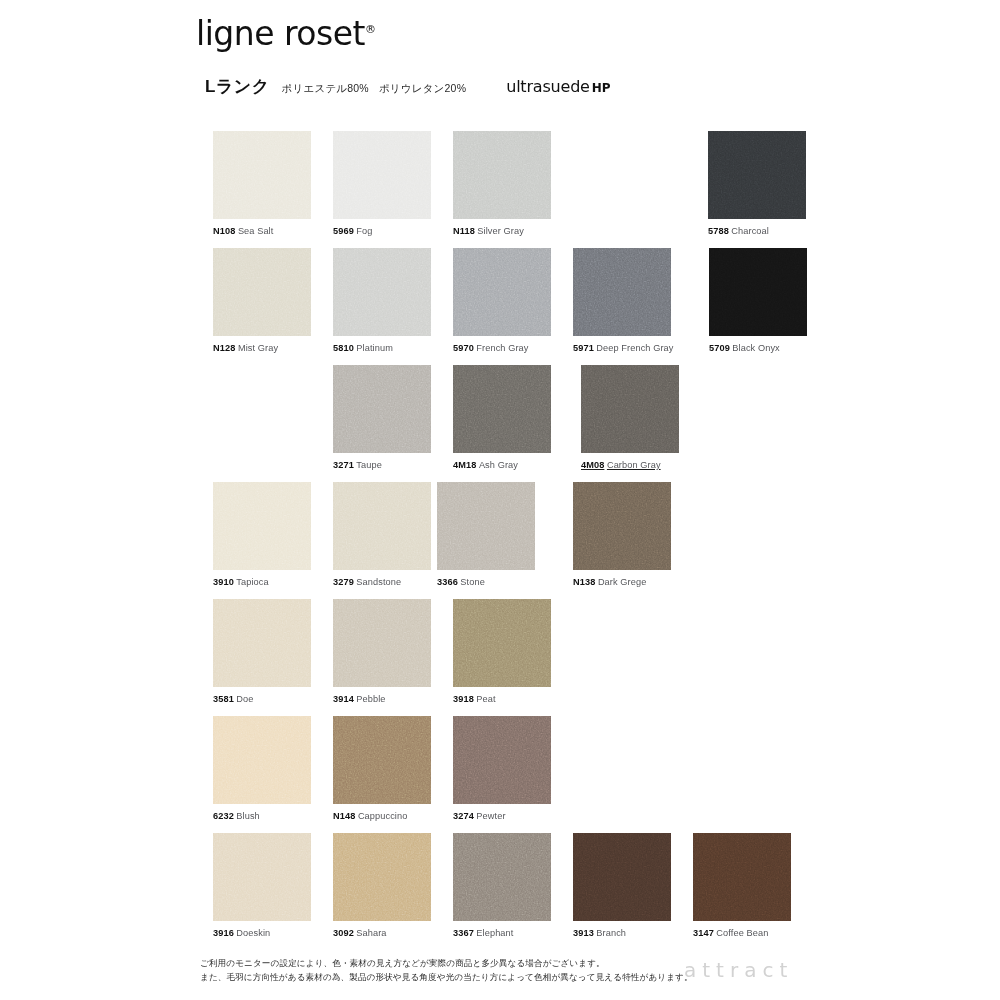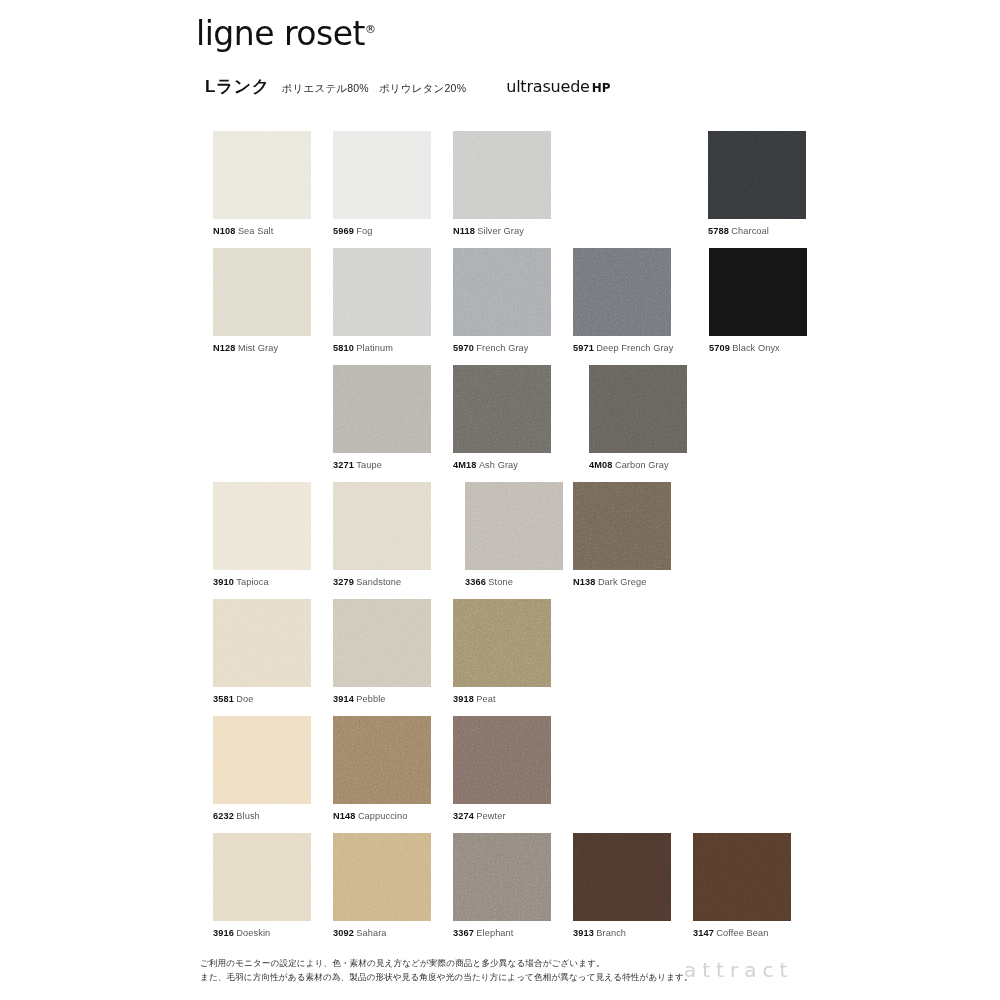--- a/index.html
+++ b/index.html
@@ -268,21 +268,21 @@
         </div>
         <div class="cell" style="left: 240px;">
           <div class="swatch">
             <div class="fill" style="background: rgb(106, 103, 98);"></div>
             <svg class="tex" width="98" height="88">
               <rect width="98" height="88" filter="url(#suedeTex)"></rect>
             </svg>
           </div>
           <div class="caption"><span class="code">4M18</span><span>Ash Gray</span></div>
         </div>
-        <div class="cell" style="left: 376px;">
+        <div class="cell" style="left: 368px; text-decoration: underline;">
           <div class="swatch">
             <div class="fill" style="background: rgb(97, 93, 88);"></div>
             <svg class="tex" width="98" height="88">
               <rect width="98" height="88" filter="url(#suedeTex)"></rect>
             </svg>
           </div>
           <div class="caption"><span class="code">4M08</span><span>Carbon Gray</span></div>
         </div>
       </div>
       <div class="row">
@@ -297,21 +297,21 @@
         </div>
         <div class="cell" style="left: 120px;">
           <div class="swatch">
             <div class="fill" style="background: rgb(223, 217, 200);"></div>
             <svg class="tex" width="98" height="88">
               <rect width="98" height="88" filter="url(#suedeTex)"></rect>
             </svg>
           </div>
           <div class="caption"><span class="code">3279</span><span>Sandstone</span></div>
         </div>
-        <div class="cell" style="left: 252px;">
+        <div class="cell" style="left: 224px;">
           <div class="swatch">
             <div class="fill" style="background: rgb(189, 183, 174);"></div>
             <svg class="tex" width="98" height="88">
               <rect width="98" height="88" filter="url(#suedeTex)"></rect>
             </svg>
           </div>
           <div class="caption"><span class="code">3366</span><span>Stone</span></div>
         </div>
         <div class="cell" style="left: 360px;">
           <div class="swatch">

